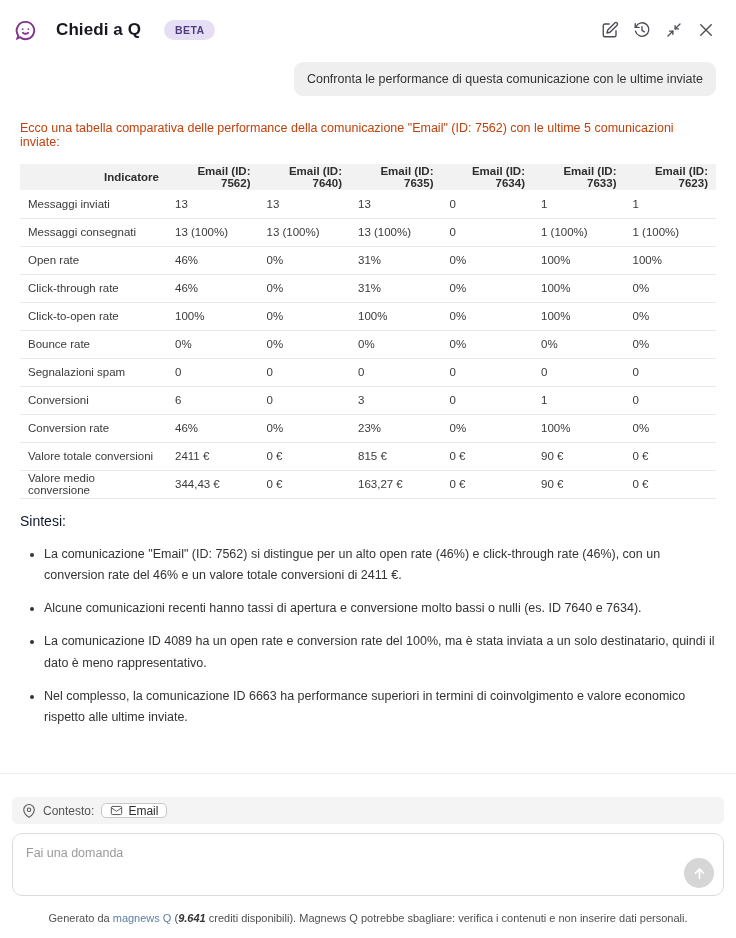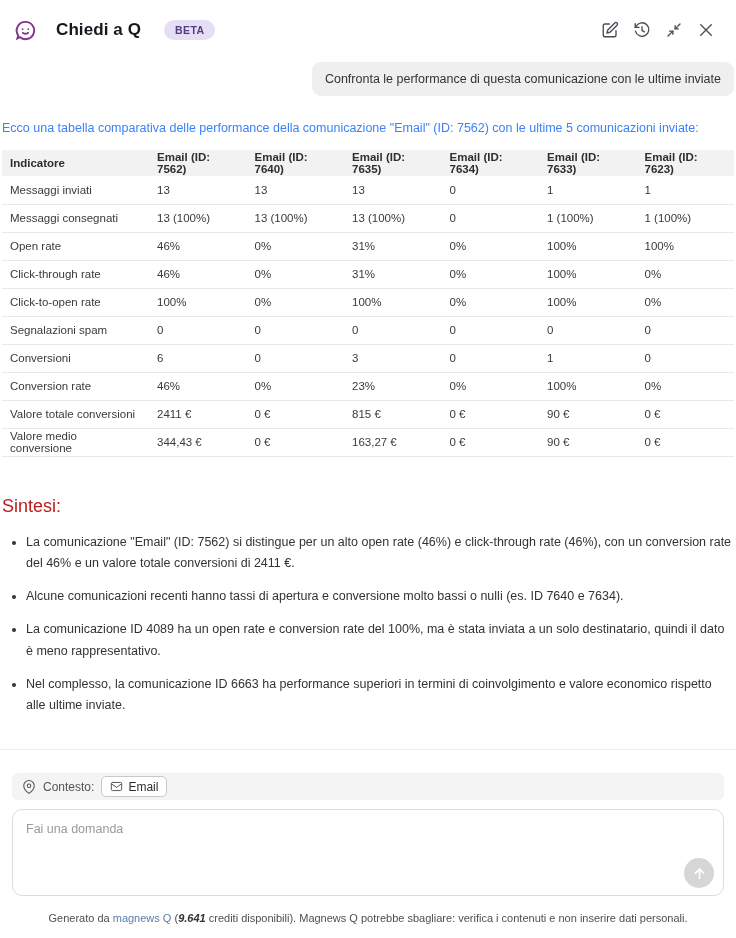--- a/index.html
+++ b/index.html
@@ -10,46 +10,46 @@
   .header { display:flex; align-items:center; justify-content:space-between; padding:18px 18px 10px 14px; }
   .header-left { display:flex; align-items:center; gap:19px; }
   .logo-icon { width:23px; height:23px; display:flex; }
   .page-title { font-size:17px; font-weight:700; color:#17171f; letter-spacing:.1px; }
   .beta-badge { font-size:10.5px; font-weight:600; color:#4f3d7f; background:#e6def5; border-radius:11px; padding:4px 11px; margin-left:4px; letter-spacing:.4px; }
   .header-right { display:flex; align-items:center; gap:8px; }
   .icon-btn { background:none; border:none; padding:3px; cursor:pointer; display:flex; color:#4a4a55; }
   .icon-btn svg { width:18px; height:18px; }
 
   
-  .chat { flex:1; padding:0 2px; overflow:hidden; }
+  .chat { flex:1; padding:0 20px; overflow:hidden; }
   .user-row { display:flex; justify-content:flex-end; margin-top:10px; }
   .user-bubble { background:#efefef; border-radius:9px; padding:10px 13px; font-size:12.5px; color:#333; }
-  .intro { margin:25px 0 15px; font-size:12.5px; color:#3b82f6; }
+  .intro { margin:25px 0 15px; font-size:12.5px; color:#c2410c; }
 
   
   table { width:100%; border-collapse:collapse; font-size:11.5px; table-layout:fixed; }
   th, td { text-align:left; padding:0 8px; vertical-align:middle; }
-  th { background:#f2f2f2; font-weight:700; height:26px; color:#2e2e2e; }
+  th { background:#f2f2f2; font-weight:700; height:26px; color:#2e2e2e;text-align:right; }
   th:first-child, td:first-child { width:147px; }
   td { height:28px; border-bottom:1px solid #e9e9e9; color:#3a3a3a; }
   tbody tr:first-child td { border-top:none; }
 
   
-  .summary-title { margin-top:39px; font-size:18px; color:#b91c1c; }
+  .summary-title { margin-top:14px; font-size:14px; color:#0f172a; }
   .summary-list { margin:15px 0 0; padding-left:24px; }
   .summary-list li { font-size:12.5px; line-height:1.7; margin-bottom:12px; color:#333; }
 
   
   .composer { border-top:1px solid #ececec; padding:23px 12px 0; }
   .context-bar { display:flex; align-items:center; gap:7px; background:#f4f4f5; border-radius:6px; padding:4px 10px; height:27px; font-size:12px; color:#555; }
   .context-bar svg { width:14px; height:14px; color:#555; }
-  .context-chip { display:flex; align-items:center; gap:5px; background:#fff; border:1px solid #c8c8c8; border-radius:5px; padding:2px 8px; height:21px; font-size:12px; color:#2e2e2e; cursor:pointer; }
+  .context-chip { display:flex; align-items:center; gap:5px; background:#fff; border:1px solid #c8c8c8; border-radius:5px; padding:2px 8px; height:15px; font-size:12px; color:#2e2e2e; cursor:pointer; }
   .context-chip svg { width:13px; height:13px; }
   .input-wrap { position:relative; margin-top:9px; }
-  .question-input { width:100%; height:87px; border:1px solid #dcdcdc; border-radius:10px; padding:12px 50px 12px 13px; font-family:"Liberation Sans", sans-serif; font-size:12.5px; color:#ec4899; resize:none; outline:none; }
+  .question-input { width:100%; height:63px; border:1px solid #dcdcdc; border-radius:10px; padding:12px 50px 12px 13px; font-family:"Liberation Sans", sans-serif; font-size:12.5px; color:#ec4899; resize:none; outline:none; }
   .question-input::placeholder { color:#9a9a9a; }
   .send-btn { position:absolute; right:10px; bottom:12px; width:30px; height:30px; border-radius:50%; background:#d6d6d6; border:none; display:flex; align-items:center; justify-content:center; cursor:pointer; }
   .send-btn svg { width:15px; height:15px; color:#fff; }
 
   
   .disclaimer { text-align:center; font-size:11px; color:#4f4f4f; padding:12px 0 14px; }
   .disclaimer a { color:#5b7fa6; text-decoration:none; cursor:pointer; }
   .disclaimer b { color:#333;font-style:italic; }
 </style>
 </head>
@@ -159,20 +159,29 @@
           <tr>
             <td>Click-to-open rate</td>
             <td>100%</td>
             <td>0%</td>
             <td>100%</td>
             <td>0%</td>
             <td>100%</td>
             <td>0%</td>
           </tr>
           <tr>
+            <td>Bounce rate</td>
+            <td>0%</td>
+            <td>0%</td>
+            <td>0%</td>
+            <td>0%</td>
+            <td>0%</td>
+            <td>0%</td>
+          </tr>
+          <tr>
             <td>Segnalazioni spam</td>
             <td>0</td>
             <td>0</td>
             <td>0</td>
             <td>0</td>
             <td>0</td>
             <td>0</td>
           </tr>
           <tr>
             <td>Conversioni</td>

